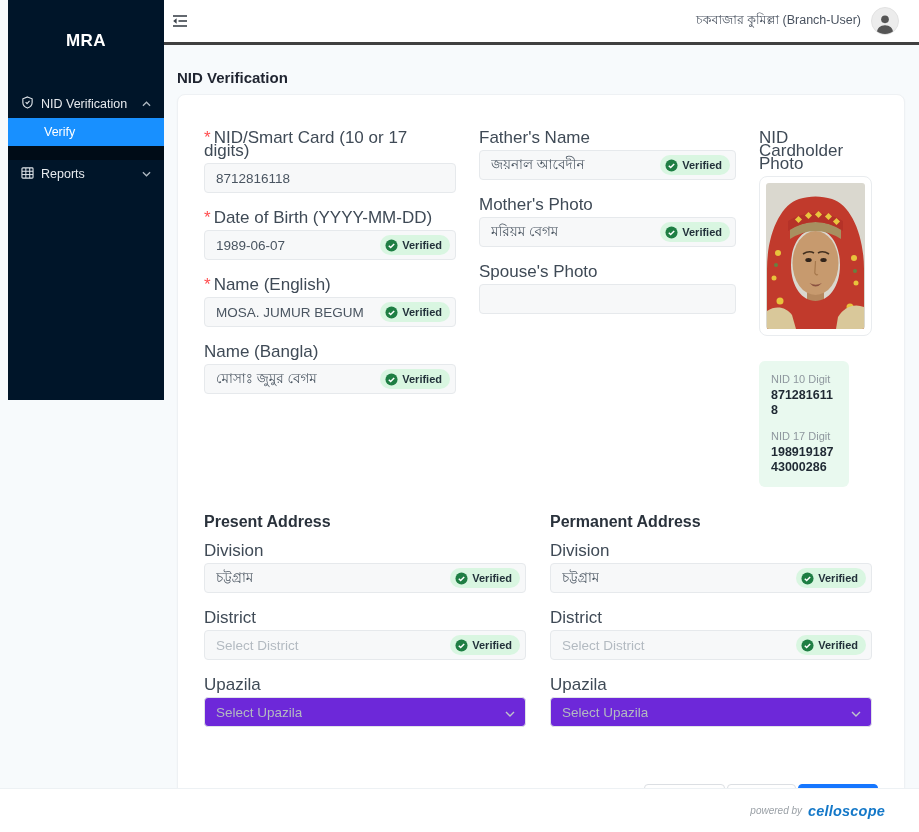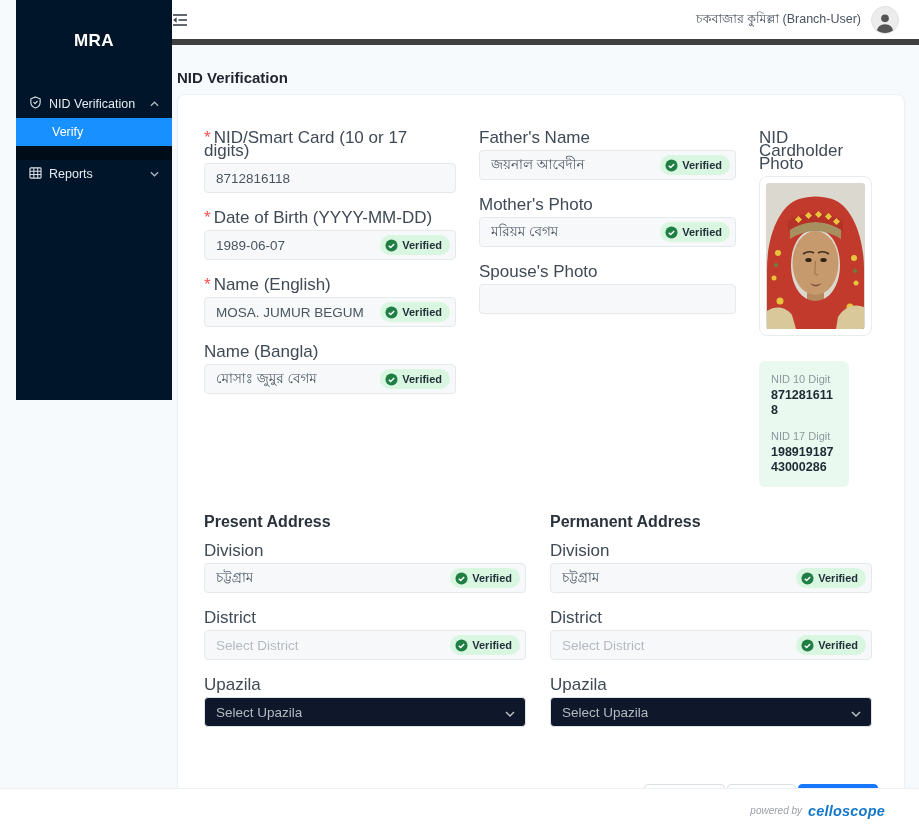--- a/index.html
+++ b/index.html
@@ -3,46 +3,46 @@
 <meta charset="utf-8">
 <style>
   * { margin:0; padding:0; box-sizing:border-box; }
   html,body { width:919px; height:832px; }
   body {
     font-family:"Liberation Sans","DejaVu Sans",sans-serif;
     background:#f7fafc; position:relative; overflow:hidden;
     color:#343c46; font-size:13px;
   }
   
-  .sidebar { position:absolute; left:16px; top:0; width:156px; height:400px; background:#001529; z-index:2; }
+  .sidebar { position:absolute; left:8px; top:0; width:156px; height:400px; background:#001529; z-index:2; }
   .brand { height:90px; display:flex; align-items:center; justify-content:center; color:#fff; font-weight:bold; font-size:17px; letter-spacing:.5px; padding-bottom:8px; }
   .menu-parent { height:28px; display:flex; align-items:center; gap:7px; padding:0 13px; color:#e6eaee; font-size:12.5px; cursor:pointer; }
   .menu-parent .chev { margin-left:auto; display:flex; }
   .submenu { background:#000c17; padding-bottom:14px; }
   .submenu-item { height:28px; display:flex; align-items:center; padding-left:36px; font-size:12.5px; color:#c8d1d9; cursor:pointer; }
   .submenu-item.active { background:#1890ff; color:#fff; }
   .submenu-item:not(.active) { margin-top:13px; }
   
-  .topbar { margin-left:156px; height:45px; background:#fff; border-bottom:6px solid #404040; display:flex; align-items:center; padding:0 20px 0 16px; }
+  .topbar { margin-left:156px; height:45px; background:#fff; border-bottom:3px solid #404040; display:flex; align-items:center; padding:0 20px 0 16px; }
   .fold-btn { display:flex; align-items:center; cursor:pointer; }
   .user-menu { margin-left:auto; display:flex; align-items:center; gap:10px; cursor:pointer; }
   .user-name { font-size:12.5px; color:#4a5360; }
   .avatar { width:28px; height:28px; border-radius:50%; background:#ececec; display:flex; align-items:flex-end; justify-content:center; overflow:hidden; border:1px solid #e2e2e2; }
   
   .content { margin-left:156px; padding:0 14px 0 21px; }
   .page-title { margin-top:24px; font-size:15px; font-weight:bold; color:#1f2430; }
   .card { margin-top:8px; width:728px; background:#fff; border:1px solid #eef1f4; border-radius:8px; box-shadow:0 1px 2px rgba(16,24,40,.04); padding:36px 26px 14px 26px; }
   .form-grid { display:grid; grid-template-columns:252px 257px 113px; column-gap:23px; }
   .fgroup { margin-bottom:18px; }
   .flabel { font-size:17px; color:#3f4a56; margin-bottom:6px; line-height:13px; }
   .req { color:#ff4d4f; margin-right:3px; }
   .input { height:30px; background:#f7f8f9; border:1px solid #e6e9ec; border-radius:4px; display:flex; align-items:center; padding:0 5px 0 11px; font-size:13.5px; color:#4a5561; justify-content:space-between; }
   .input .val { white-space:nowrap; overflow:hidden; }
   .input .val.ph, .select .val.ph { color:#b3bac1; }
-  .select { background:#0f172a; border-color:#e0e3e7; padding-right:10px; }
+  .select { background:#6d28d9; border-color:#e0e3e7; padding-right:10px; }
   .badge { display:inline-flex; align-items:center; gap:4px; background:#d9f6e1; border-radius:10px; height:20px; padding:0 8px 0 5px; font-size:11px; font-weight:bold; color:#22313a; flex:none; }
   
   .photo-frame { width:113px; height:160px; background:#fff; border:1px solid #e9ecef; border-radius:8px; padding:6px; }
   .photo-frame svg { display:block; width:99px; height:146px; border-radius:3px; }
   .nid-box { margin-top:25px; width:90px; background:#e9f9ef; border-radius:6px; padding:12px; }
   .nid-box .nlabel { font-size:11px; color:#8e979e; margin-bottom:3px; }
   .nid-box .nval { font-size:12.5px; font-weight:bold; color:#1f2933; word-break:break-all; line-height:15px; }
   .nid-box .sp { height:12px; }
   
   .addr-grid { display:grid; grid-template-columns:322px 322px; column-gap:24px; margin-top:26px; }

